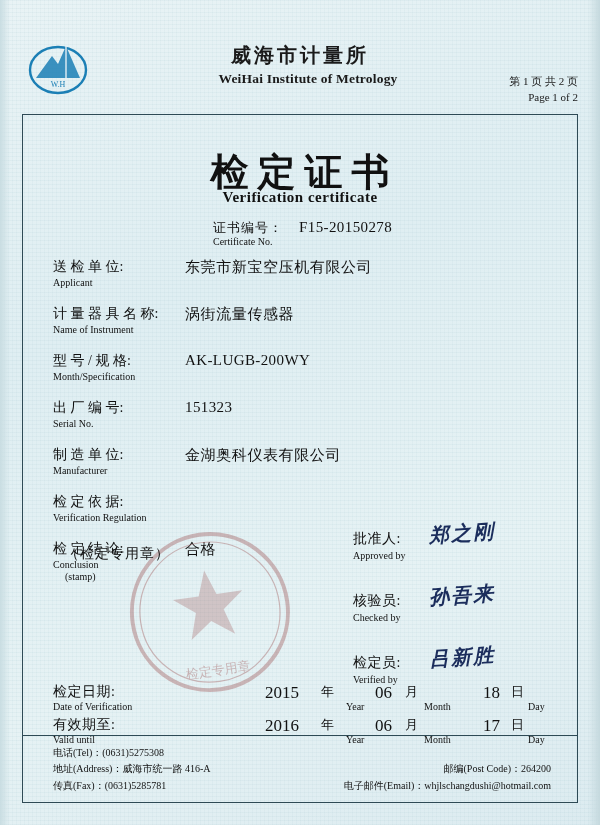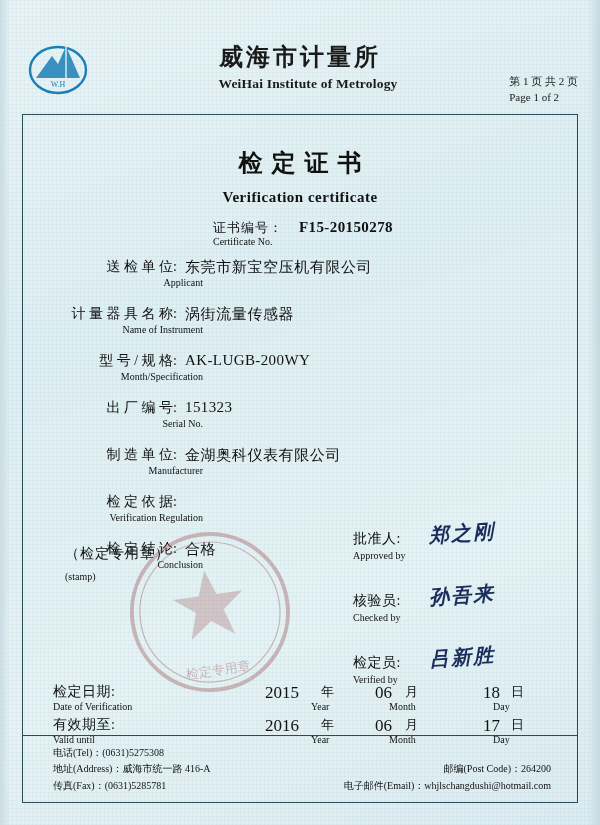--- a/index.html
+++ b/index.html
@@ -52,40 +52,40 @@
   }
   .logo svg { display: block; }
   .header-titles {
     position: absolute;
     left: 0; right: 0;
     top: 44px;
     text-align: center;
   }
   .org-cn {
     font-family: "Liberation Serif", serif;
-    font-size: 24px;
+    font-size: 20px;
     font-weight: bold;
     color: #1a1a1a;
     letter-spacing: 3px;
     line-height: 1.15;
   }
   .org-en {
     font-family: "Liberation Serif", serif;
     font-size: 13.5px;
     font-weight: bold;
     color: #1a1a1a;
     letter-spacing: 0.2px;
     margin-top: 4px;
     padding-left: 16px;
   }
   .page-count {
     position: absolute;
     right: 22px;
     top: 74px;
-    text-align: left;
+    text-align: right;
     font-size: 11px;
     color: #1a1a1a;
     line-height: 1.45;
     font-family: "Liberation Serif", serif;
   }
 
   
   .frame {
     position: absolute;
     left: 22px;
@@ -101,21 +101,21 @@
     border-top: 1.4px solid #2e4a55;
   }
 
   
   .doc-title-cn {
     position: absolute;
     left: 0; right: 0;
     top: 32px;
     text-align: center;
     font-family: "Liberation Serif", serif;
-    font-size: 24px;
+    font-size: 38px;
     font-weight: bold;
     color: #111;
     letter-spacing: 9px;
     text-indent: 9px;
   }
   .doc-title-en {
     position: absolute;
     left: 0; right: 0;
     top: 74px;
     text-align: center;
@@ -145,36 +145,35 @@
     position: absolute;
     left: 190px;
     top: 121px;
     font-family: Liberation Serif, serif;
     font-size: 10px;
     color: #111;
   }
   .certno-value {
     font-family: "Liberation Serif", serif;
     font-size: 15px;
-    font-weight: bold;
+    font-weight: normal;
     color: #111;
     letter-spacing: 0.4px;
   }
 
   
   .fields {
     position: absolute;
     left: 30px;
     right: 30px;
     top: 143px;
   }
   .field {
     position: relative;
     min-height: 47px;
-    text-align: right;
   }
   .field .lbl-cn {
     position: absolute;
     left: 0;
     top: 0;
     width: 124px;
     font-family: "Liberation Serif", serif;
     font-size: 14px;
     color: #111;
     white-space: nowrap;
@@ -311,20 +310,21 @@
     font-family: "Liberation Serif", serif;
     font-size: 13px;
     color: #111;
   }
   .date-unit-en {
     position: absolute;
     top: 18px;
     font-family: "Liberation Serif", serif;
     font-size: 10px;
     color: #111;
+    margin-left: 35px;
   }
   .c-year { left: 212px; }
   .c-year-u { left: 268px; }
   .c-year-ue { left: 258px; }
   .c-month { left: 322px; }
   .c-month-u { left: 352px; }
   .c-month-ue { left: 336px; }
   .c-day { left: 430px; }
   .c-day-u { left: 458px; }
   .c-day-ue { left: 440px; }

